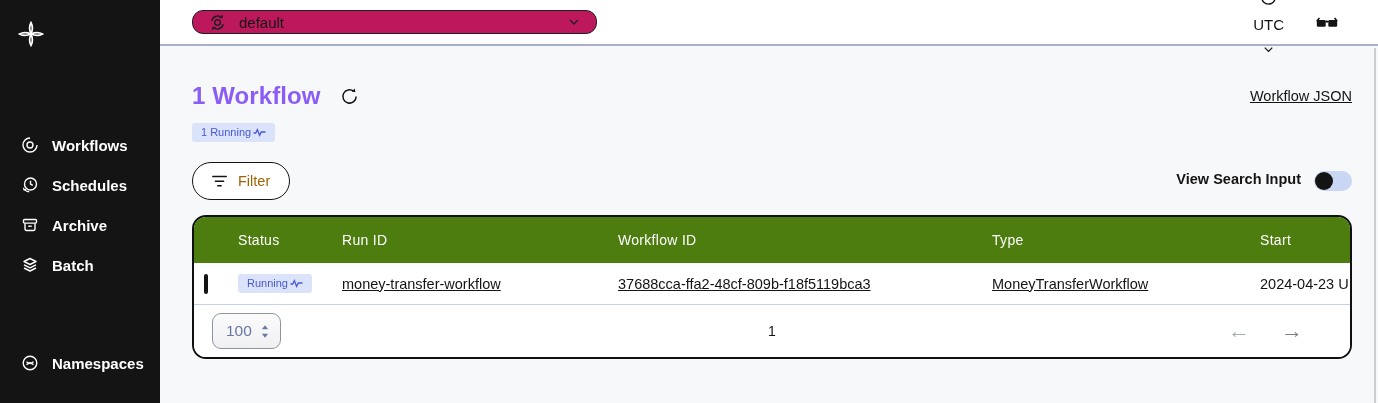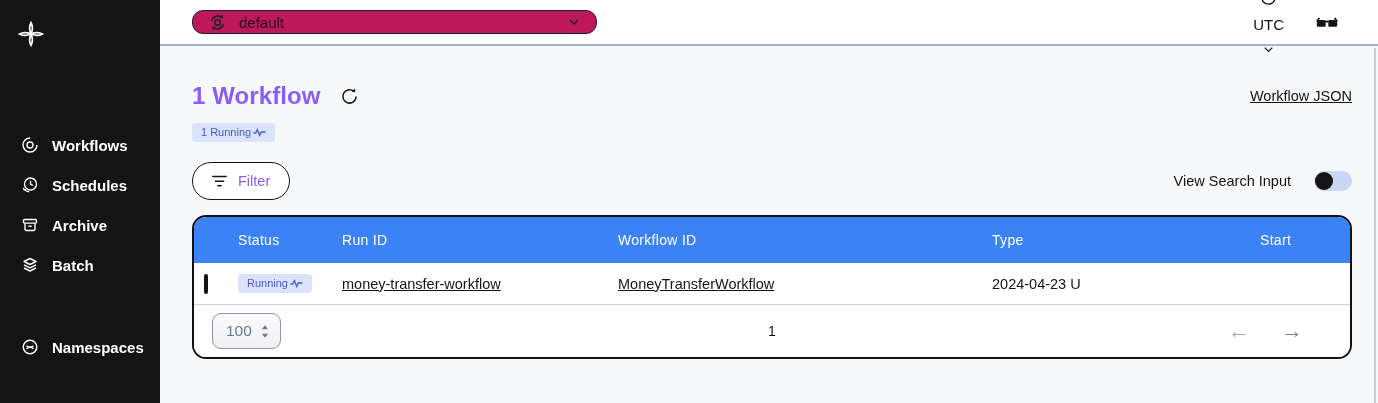--- a/index.html
+++ b/index.html
@@ -15,21 +15,21 @@
   .sidebar {
     position:absolute; left:0; top:0; width:160px; height:100%;
     background:#141414; color:#fff; z-index:10;
   }
   .logo-wrap { margin:20px 0 0 17px; width:28px; height:28px; }
   .nav { margin-top:77px; display:flex; flex-direction:column; }
   .nav-item {
     display:flex; align-items:center; gap:12px; height:40px; padding:0 20px;
     font-size:15px; font-weight:700; color:#fff; cursor:pointer; white-space:nowrap;
   }
-  .nav-bottom { position:absolute; bottom:36px; left:0; right:0; }
+  .nav-bottom { position:absolute; bottom:20px; left:0; right:0; }
   .nav-icon { width:20px; height:20px; flex:0 0 auto; }
 
   
   .topbar {
     margin-left:160px; height:46px; background:#fff;
     border-bottom:2px solid #a8b1c7;
     display:flex; align-items:center; justify-content:space-between;
     padding:0 38px 0 32px;
   }
   .ns-select {
@@ -53,33 +53,33 @@
     display:inline-flex; align-items:center; gap:2px;
     background:#dbe3fa; color:#4a58d4; font-size:11px; font-weight:500;
     padding:3px 9px 4px 9px; border-radius:3px;
   }
   .status-badge.in-table { cursor:pointer; }
 
   .toolbar-row { margin-top:20px; display:flex; align-items:center; justify-content:space-between; }
   .filter-btn {
     display:inline-flex; align-items:center; gap:11px; height:38px; padding:0 19px;
     border:1px solid #141414; border-radius:19px; background:#fff;
-    font-size:14.5px; color:#8b5cf6; font-family:inherit; cursor:pointer;
-  }
-  .view-search { display:flex; align-items:center; gap:23px; font-size:14.5px; }
+    font-size:14.5px; color:#a16207; font-family:inherit; cursor:pointer;
+  }
+  .view-search { display:flex; gap:13px; font-size:14.5px;font-weight:bold; }
   .toggle { width:38px; height:20px; border-radius:10px; background:#c9d6f4; position:relative; cursor:pointer; }
   .toggle-knob { position:absolute; left:1px; top:1px; width:18px; height:18px; border-radius:50%; background:#141414; }
 
   
   .table-wrap { margin-top:15px; border:2px solid #0f1012; border-radius:14px; overflow:hidden; background:#fff; }
   .grid-cols {
     display:grid; align-items:center;
     grid-template-columns:44px 104px 276px 374px 268px 1fr;
   }
-  .thead { background:#3b82f6; color:#fff; height:46px; font-size:14px; font-weight:500; letter-spacing:.3px; }
+  .thead { background:#4d7c0f; color:#fff; height:46px; font-size:14px; font-weight:500; letter-spacing:.3px; }
   .cb-pad { padding-left:10px; }
   .checkbox-header { width:18px; height:18px; background:#fff; border-radius:4px; cursor:pointer; }
   .trow { height:42px; border-bottom:1px solid #c7d1e8; font-size:14.5px; background:#fff; }
   .row-checkbox { width:15px; height:15px; border:2px solid #141414; border-radius:3px; background:#fff; margin-left:10px; cursor:pointer; }
   .cell-link { color:#141414; text-decoration:underline; white-space:nowrap; cursor:pointer; }
   .start-cell { white-space:nowrap; overflow:hidden; }
 
   .tfoot { height:52px; display:flex; align-items:center; position:relative; padding:0 47px 0 18px; background:#fff; }
   .page-size {
     display:inline-flex; align-items:center; gap:8px; height:36px; padding:0 10px 0 13px;
@@ -281,20 +281,23 @@
             <svg width="13" height="9" viewBox="0 0 13 9" fill="none" stroke="#4a58d4" stroke-width="1.3">
               <path d="M.5 5 h2.2 L4.4 1.6 6.6 7.4 8.3 4 h4.2"></path>
             </svg>
           </span>
         </span>
       </div>
       <div>
         <a class="cell-link">money-transfer-workflow</a>
       </div>
       <div>
+        <a class="cell-link">37688cca-ffa2-48cf-809b-f18f5119bca3</a>
+      </div>
+      <div>
         <a class="cell-link">MoneyTransferWorkflow</a>
       </div>
       <div class="start-cell">2024-04-23 U</div>
     </div>
 
     <div class="tfoot">
       <span class="page-size">
         <span>100</span>
         <span>
           <svg width="10" height="15" viewBox="0 0 10 15" fill="#67779f">

